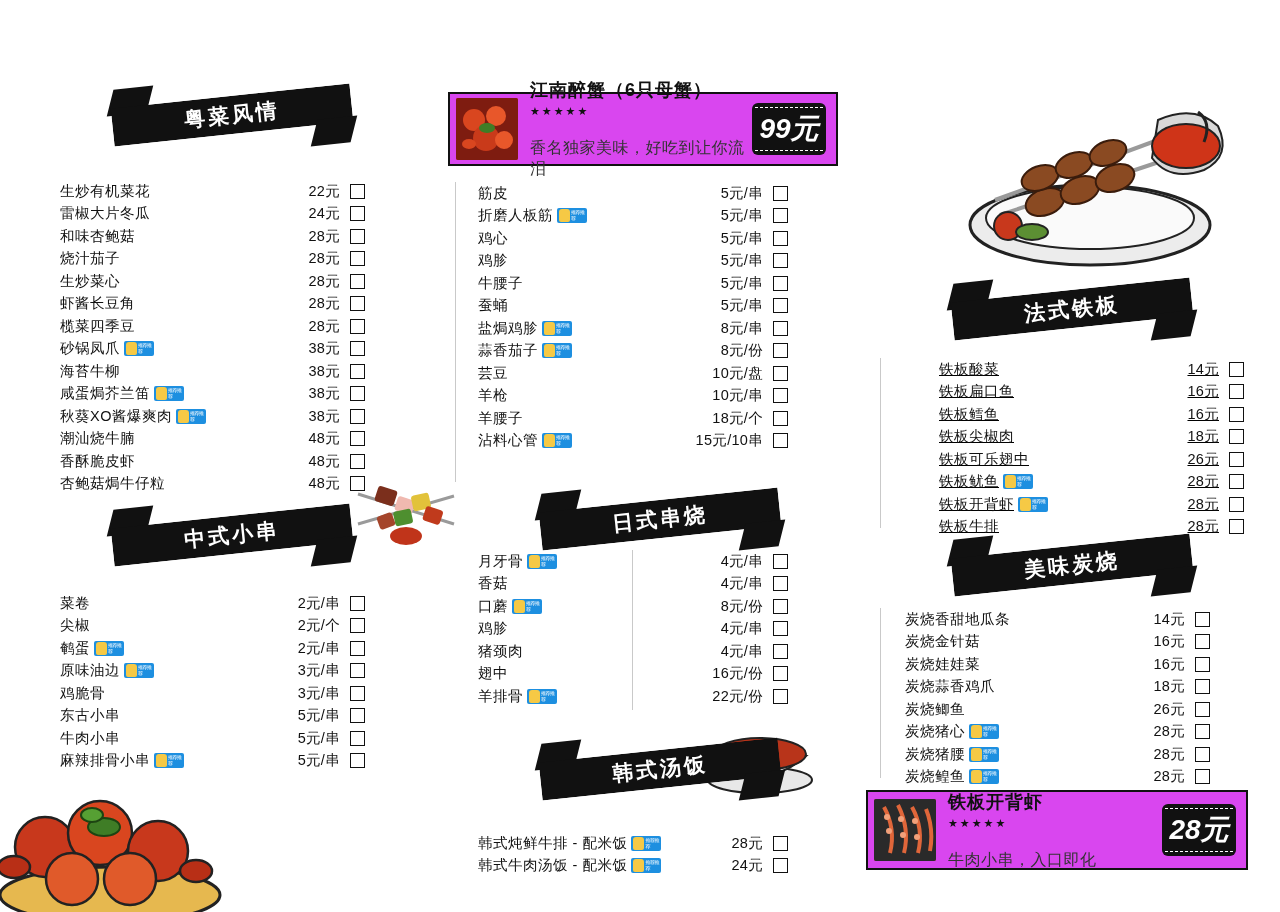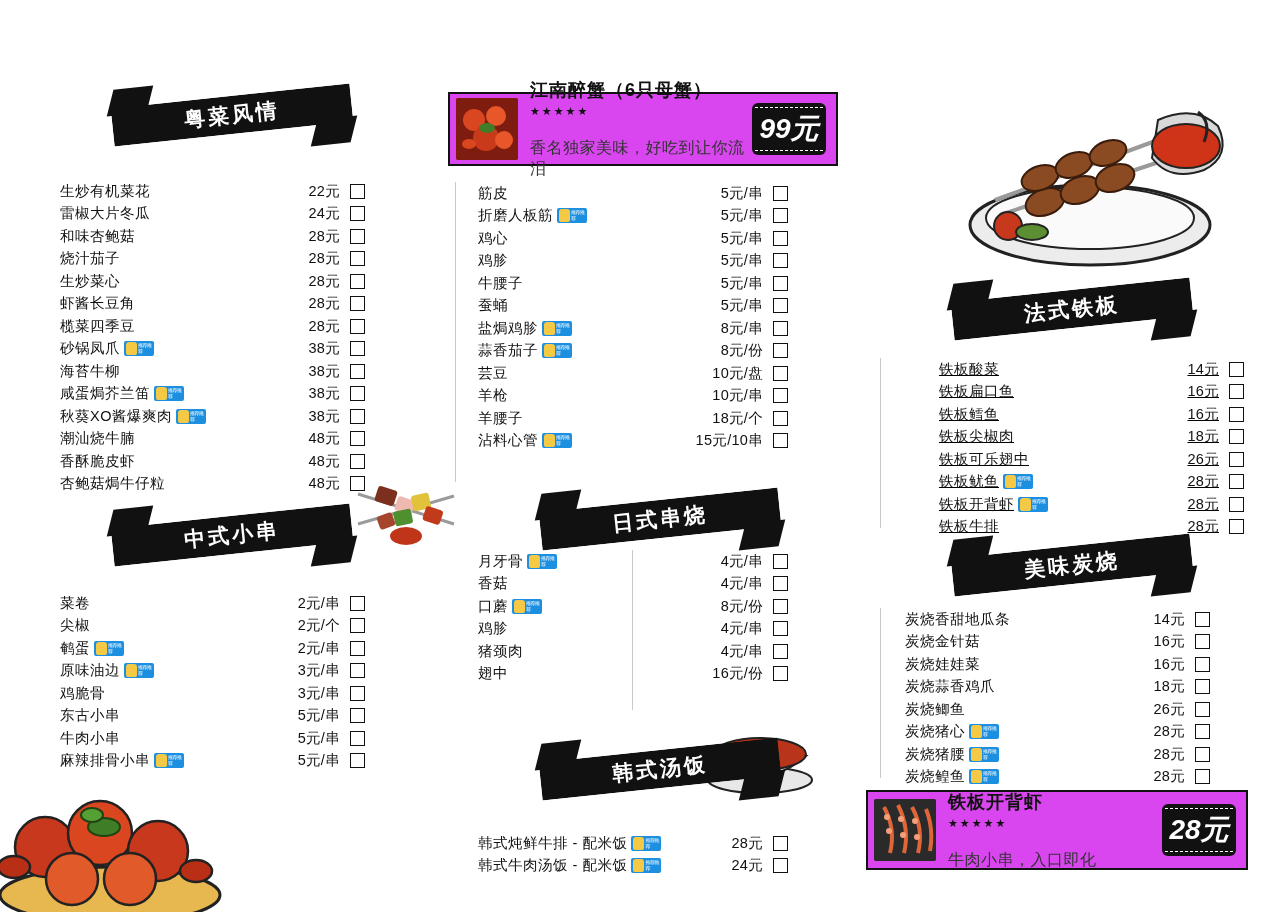--- a/index.html
+++ b/index.html
@@ -488,20 +488,27 @@
       <div class="row">
         <span class="nm">猪颈肉</span>
         <span class="sp"></span>
         <span class="pr">4元/串</span>
         <span class="box"></span>
       </div>
       <div class="row">
         <span class="nm">翅中</span>
         <span class="sp"></span>
         <span class="pr">16元/份</span>
+        <span class="box"></span>
+      </div>
+      <div class="row">
+        <span class="nm">羊排骨</span>
+        <span class="thumb"></span>
+        <span class="sp"></span>
+        <span class="pr">22元/份</span>
         <span class="box"></span>
       </div>
     </div>
 
   <div class="vdiv" style="left:632px; top:550px; height:160px;"></div>
 
   <svg class="art" style="left:700px; top:718px;" width="120" height="80" viewBox="0 0 120 80">
     <ellipse cx="60" cy="62" rx="52" ry="13" fill="#e8e8e8" stroke="#222" stroke-width="2"></ellipse>
     <path d="M14 38 Q60 78 106 38 Z" fill="#f3f3f3" stroke="#222" stroke-width="2"></path>
     <ellipse cx="60" cy="36" rx="46" ry="16" fill="#b8341a" stroke="#222" stroke-width="2"></ellipse>

